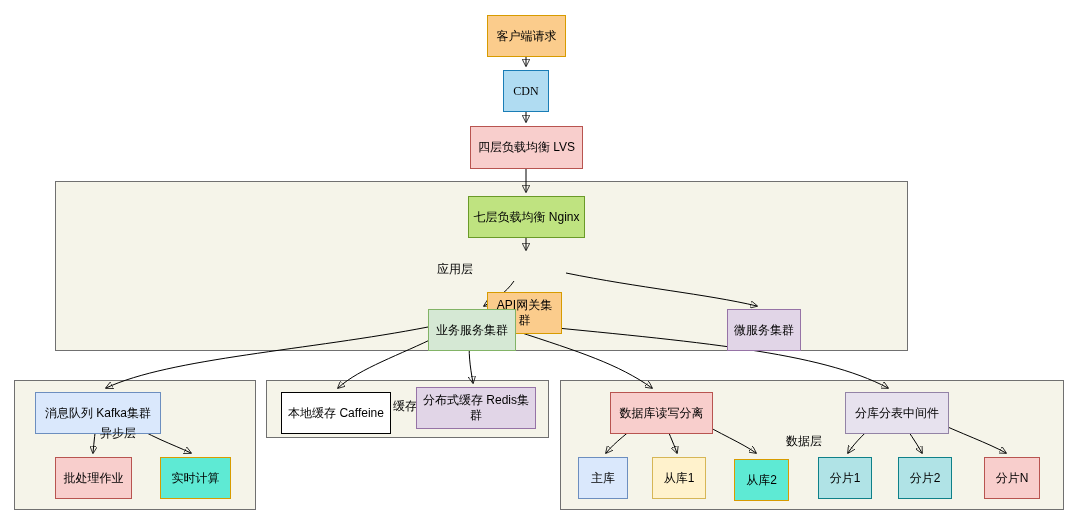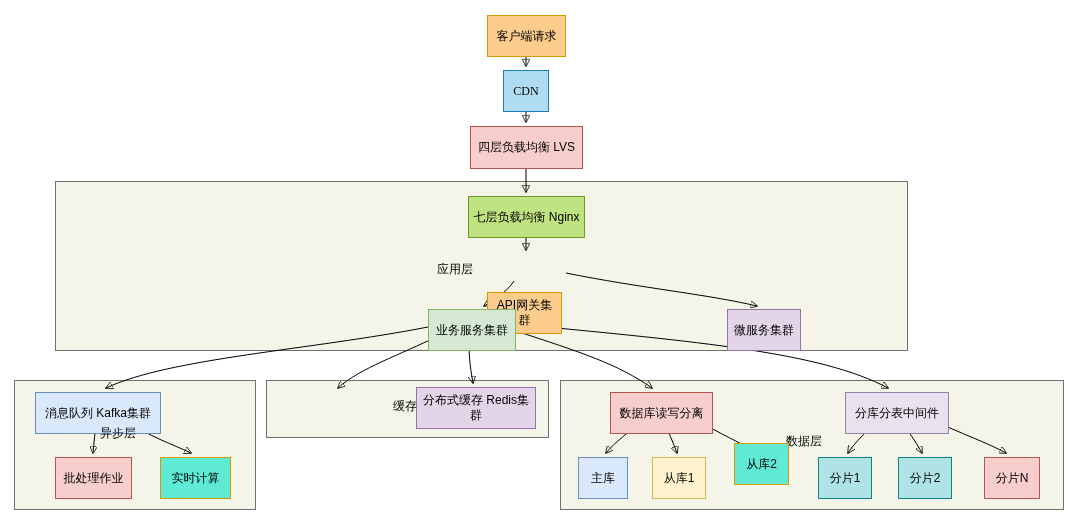--- a/index.html
+++ b/index.html
@@ -97,26 +97,27 @@
   <span class="layer-label" style="left:437px; top:261px;">应用层</span>
   <div class="node c-orange-deep" style="left:487px; top:254px; width:75px; height:27px;margin-top:38px;">API网关集群</div>
   <div class="node c-green" style="left:428px; top:309px; width:88px; height:27px;">业务服务集群</div>
   <div class="node c-purple" style="left:727px; top:309px; width:74px; height:27px;">微服务集群</div>
 
   <div class="node c-blue" style="left:35px; top:392px; width:126px; height:27px;">消息队列 Kafka集群</div>
   <span class="layer-label" style="left:100px; top:425px;">异步层</span>
   <div class="node c-pink" style="left:55px; top:457px; width:77px; height:27px;">批处理作业</div>
   <div class="node c-orange" style="left:160px; top:457px; width:71px; height:27px;">实时计算</div>
 
+  <div class="node c-white" style="left:281px; top:392px; width:110px; height:27px;">本地缓存 Caffeine</div>
   <span class="layer-label" style="left:393px; top:398px;">缓存</span>
   <div class="node c-purple" style="left:416px; top:387px; width:120px; height:38px;">分布式缓存 Redis集群</div>
 
   <div class="node c-pink" style="left:610px; top:392px; width:103px; height:27px;">数据库读写分离</div>
   <div class="node c-purple-gray" style="left:845px; top:392px; width:104px; height:27px;">分库分表中间件</div>
   <span class="layer-label" style="left:786px; top:433px;">数据层</span>
   <div class="node c-blue" style="left:578px; top:457px; width:50px; height:27px;">主库</div>
   <div class="node c-yellow" style="left:652px; top:457px; width:54px; height:27px;">从库1</div>
-  <div class="node c-orange" style="left:734px; top:443px; width:55px; height:27px;">从库2</div>
+  <div class="node c-orange" style="left:734px; top:459px; width:55px; height:27px;">从库2</div>
   <div class="node c-teal" style="left:818px; top:457px; width:54px; height:27px;">分片1</div>
   <div class="node c-teal" style="left:898px; top:457px; width:54px; height:27px;">分片2</div>
   <div class="node c-pink" style="left:984px; top:457px; width:56px; height:27px;">分片N</div>
 
 </div>
 
 </body></html>

